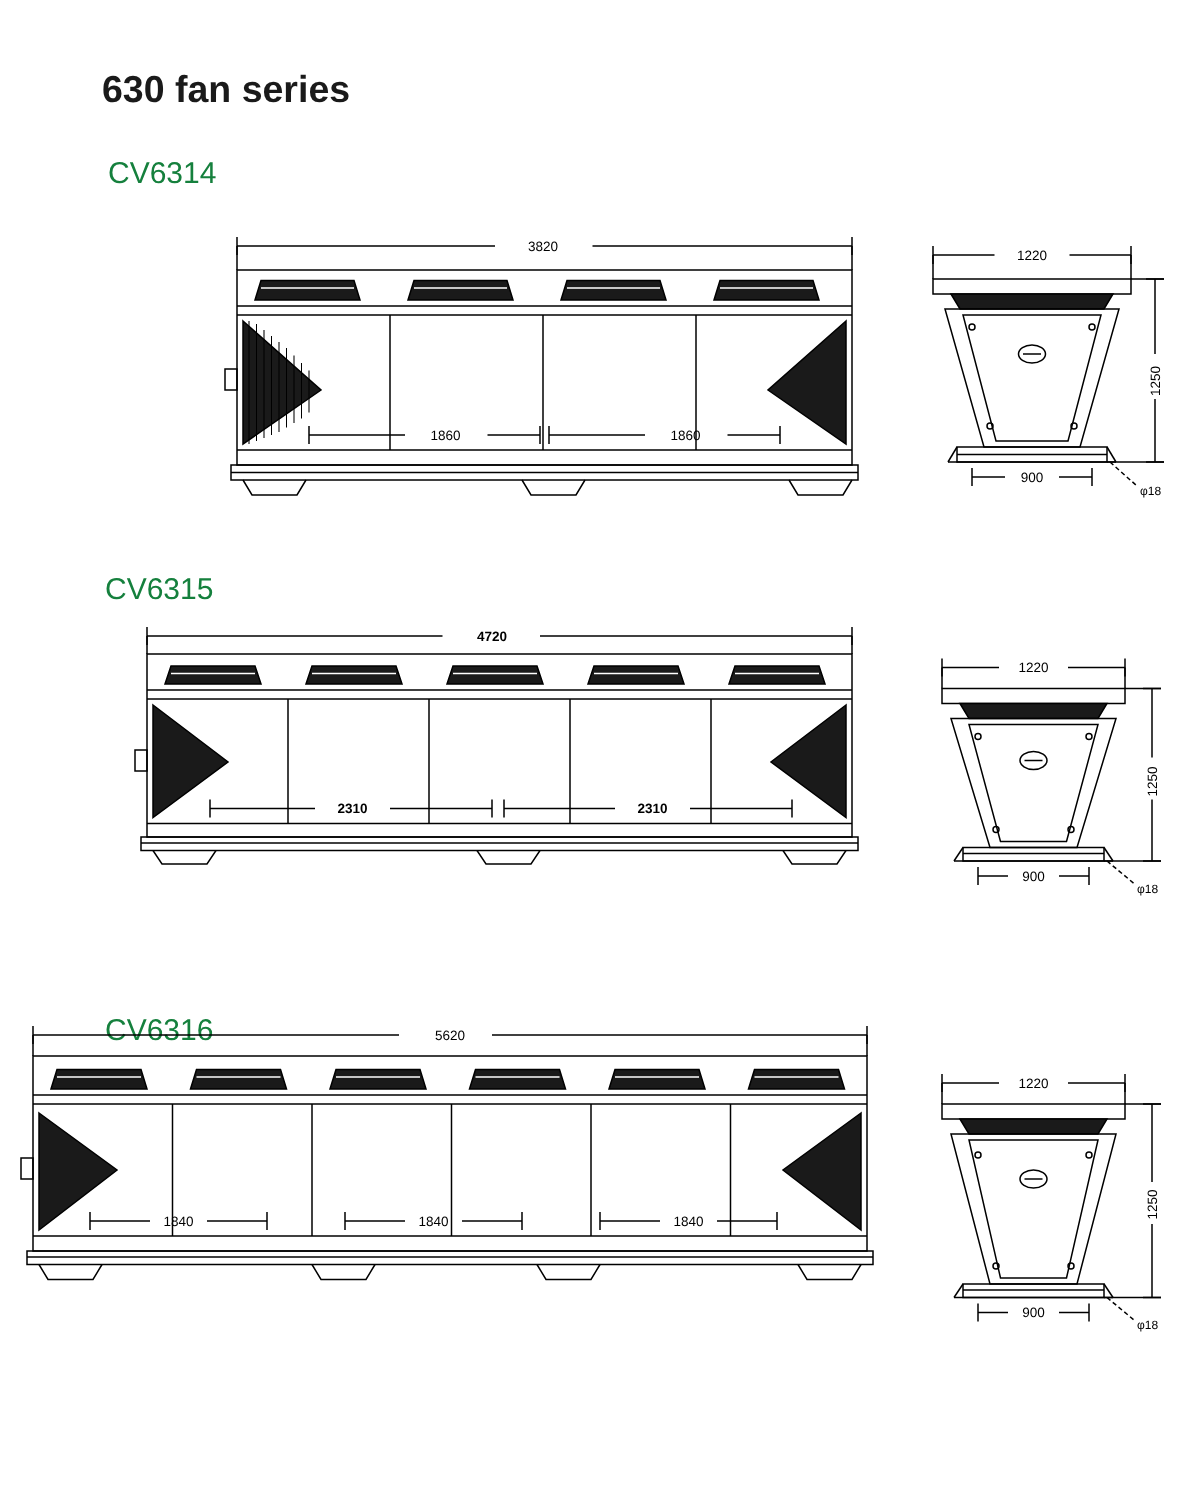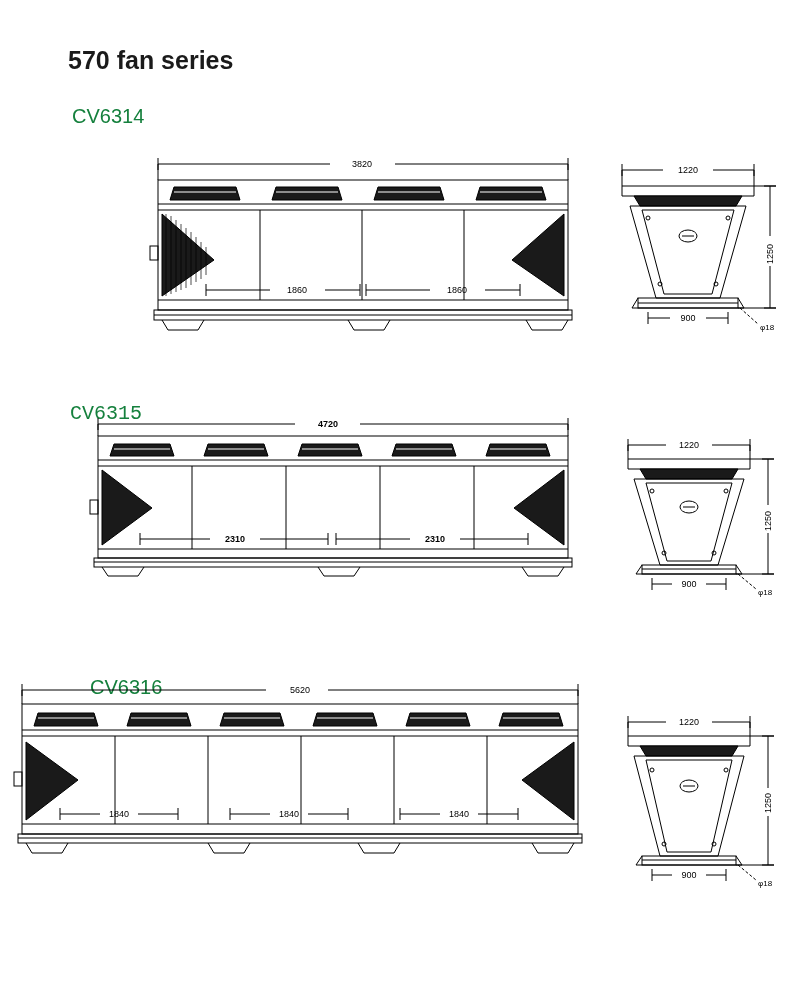--- a/index.html
+++ b/index.html
@@ -37,21 +37,21 @@
   text {
     font-family: "Liberation Sans", sans-serif;
     fill: #000;
   }
   .dim { font-size: 9px; }
   .dim-sm { font-size: 8px; }
 </style>
 </head>
 <body>
 
-<div class="page-title">570 fan series</div>
+<div class="page-title">630 fan series</div>
 
 <div class="model-label" style="left:72px; top:105px;">CV6314</div>
 
 <div class="block" style="left:140px; top:142px;">
   <svg width="450" height="210" viewBox="0 0 450 210">
     <g stroke="#000" fill="none" stroke-width="1">
 
       <line x1="18" y1="22" x2="190" y2="22"></line>
       <line x1="255" y1="22" x2="428" y2="22"></line>
       <line x1="18" y1="16" x2="18" y2="28"></line>
@@ -167,21 +167,21 @@
 
       <line x1="132" y1="160" x2="150" y2="176" stroke-dasharray="3,2"></line>
     </g>
     <text class="dim" x="80" y="25" text-anchor="middle">1220</text>
     <text class="dim" x="80" y="173" text-anchor="middle">900</text>
     <text class="dim" x="165" y="106" text-anchor="middle" transform="rotate(-90 165 106)">1250</text>
     <text class="dim-sm" x="152" y="182">φ18</text>
   </svg>
 </div>
 
-<div class="model-label" style="left:70px; top:402px;font-family:Liberation Mono, monospace;">CV6315</div>
+<div class="model-label" style="left:70px; top:382px;">CV6315</div>
 
 <div class="block" style="left:80px; top:404px;font-weight:bold;">
   <svg width="510" height="185" viewBox="0 0 510 185">
     <g stroke="#000" fill="none" stroke-width="1">
       <line x1="18" y1="20" x2="215" y2="20"></line>
       <line x1="280" y1="20" x2="488" y2="20"></line>
       <line x1="18" y1="14" x2="18" y2="26"></line>
       <line x1="488" y1="14" x2="488" y2="26"></line>
       <line x1="18" y1="20" x2="18" y2="32"></line>
       <line x1="488" y1="20" x2="488" y2="32"></line>
@@ -276,21 +276,21 @@
 
       <line x1="130" y1="149" x2="148" y2="164" stroke-dasharray="3,2"></line>
     </g>
     <text class="dim" x="81" y="23" text-anchor="middle">1220</text>
     <text class="dim" x="81" y="162" text-anchor="middle">900</text>
     <text class="dim" x="163" y="96" text-anchor="middle" transform="rotate(-90 163 96)">1250</text>
     <text class="dim-sm" x="150" y="170">φ18</text>
   </svg>
 </div>
 
-<div class="model-label" style="left:70px; top:676px;margin-left:20px;">CV6316</div>
+<div class="model-label" style="left:70px; top:676px;">CV6316</div>
 
 <div class="block" style="left:8px; top:672px;">
   <svg width="590" height="200" viewBox="0 0 590 200">
     <g stroke="#000" fill="none" stroke-width="1">
       <line x1="14" y1="18" x2="258" y2="18"></line>
       <line x1="320" y1="18" x2="570" y2="18"></line>
       <line x1="14" y1="12" x2="14" y2="24"></line>
       <line x1="570" y1="12" x2="570" y2="24"></line>
       <line x1="14" y1="18" x2="14" y2="32"></line>
       <line x1="570" y1="18" x2="570" y2="32"></line>

